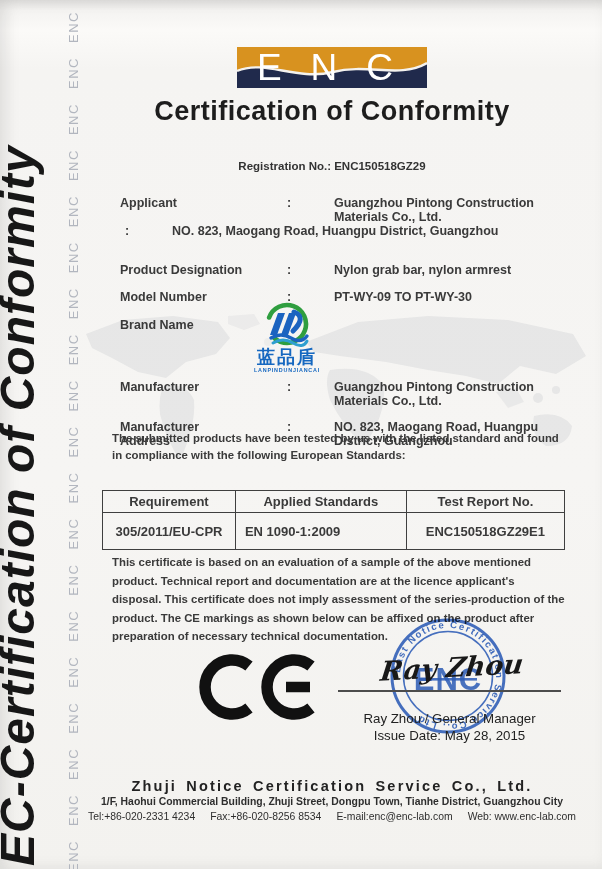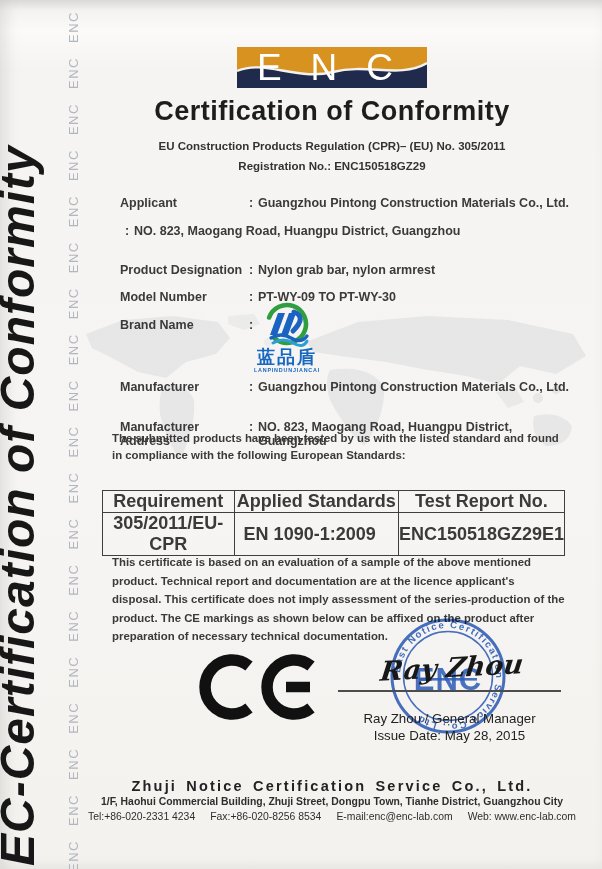--- a/index.html
+++ b/index.html
@@ -27,34 +27,34 @@
   .worldmap{position:absolute;left:68px;top:312px;opacity:.55;}
   
   .logo{position:absolute;left:237px;top:47px;}
   .title{position:absolute;left:98px;top:96px;width:468px;text-align:center;
     font-size:27px;font-weight:700;color:#1d1d1d;letter-spacing:.5px;}
   .reg-line{position:absolute;left:78px;top:140px;width:508px;text-align:center;
     font-size:11.5px;font-weight:700;color:#333;}
   .reg-no{position:absolute;left:78px;top:160px;width:508px;text-align:center;
     font-size:11.5px;font-weight:700;color:#333;}
   
-  .field{position:absolute;left:120px;width:460px;display:flex;font-size:12.5px;font-weight:700;color:#3a3a3a;}
+  .field{position:absolute;left:120px;width:460px;display:flex;font-size:12.5px;font-weight:700;color:#3a3a3a;gap:38px;}
   .field .lbl{width:124px;flex:none;}
   .field .colon{width:14px;flex:none;text-align:center;}
   .field .val{flex:1;}
   
   .brandlogo{position:absolute;left:245px;top:301px;}
   
   .intro{position:absolute;left:112px;top:430px;width:458px;
     font-size:11.4px;font-weight:700;color:#3a3a3a;line-height:16.5px;}
   .statement{position:absolute;left:112px;top:553px;width:455px;
     font-size:11.4px;font-weight:700;color:#3a3a3a;line-height:18.5px;}
   
   table.std{position:absolute;left:102px;top:490px;width:463px;border-collapse:collapse;
-    font-size:18px;font-weight:700;color:#3a3a3a;}
+    font-size:13px;font-weight:700;color:#3a3a3a;}
   table.std td{border:1.6px solid #3f3f3f;text-align:center;padding:0;}
   table.std tr.hdr td{height:21px;}
   table.std tr.dat td{height:36px;}
   table.std td.left{text-align:left;padding-left:9px;}
   
   .ce{position:absolute;left:198px;top:651px;}
   
   .stamp{position:absolute;left:388px;top:616px;mix-blend-mode:multiply;opacity:.95;}
   
   .sig-script{position:absolute;left:344px;top:652px;width:216px;text-align:center;
@@ -94,21 +94,20 @@
   <div class="enc-col">ENC ENC ENC ENC ENC ENC ENC ENC ENC ENC ENC ENC ENC ENC ENC ENC ENC ENC ENC ENC ENC ENC ENC</div>
 
   <svg class="logo" width="190" height="41" viewBox="0 0 190 41">
     <rect x="0" y="0" width="190" height="41" fill="#d8921f"></rect>
     <path d="M0,24 C28,12 58,34 96,25 C132,16 162,32 190,16 L190,41 L0,41 Z" fill="#202a4c"></path>
     <path d="M0,24 C28,12 58,34 96,25 C132,16 162,32 190,16" fill="none" stroke="#f4f2ee" stroke-width="2.4"></path>
     <text x="95" y="33" text-anchor="middle" font-family="Liberation Sans, sans-serif" font-size="37" font-weight="400" fill="#ffffff" letter-spacing="14" textLength="150">ENC</text>
   </svg>
 
   <div class="title">Certification of Conformity</div>
-  <div class="reg-line">EU Construction Products Regulation (CPR)– (EU) No. 305/2011</div>
   <div class="reg-no">Registration No.: ENC150518GZ29</div>
 
   <div class="field" style="top:196px">
     <span class="lbl">Applicant</span>
     <span class="colon">:</span>
     <span class="val">Guangzhou Pintong Construction Materials Co., Ltd.</span>
   </div>
   <div class="field" style="top:224px">
     <span class="colon">:</span>
     <span class="val">NO. 823, Maogang Road, Huangpu District, Guangzhou</span>

